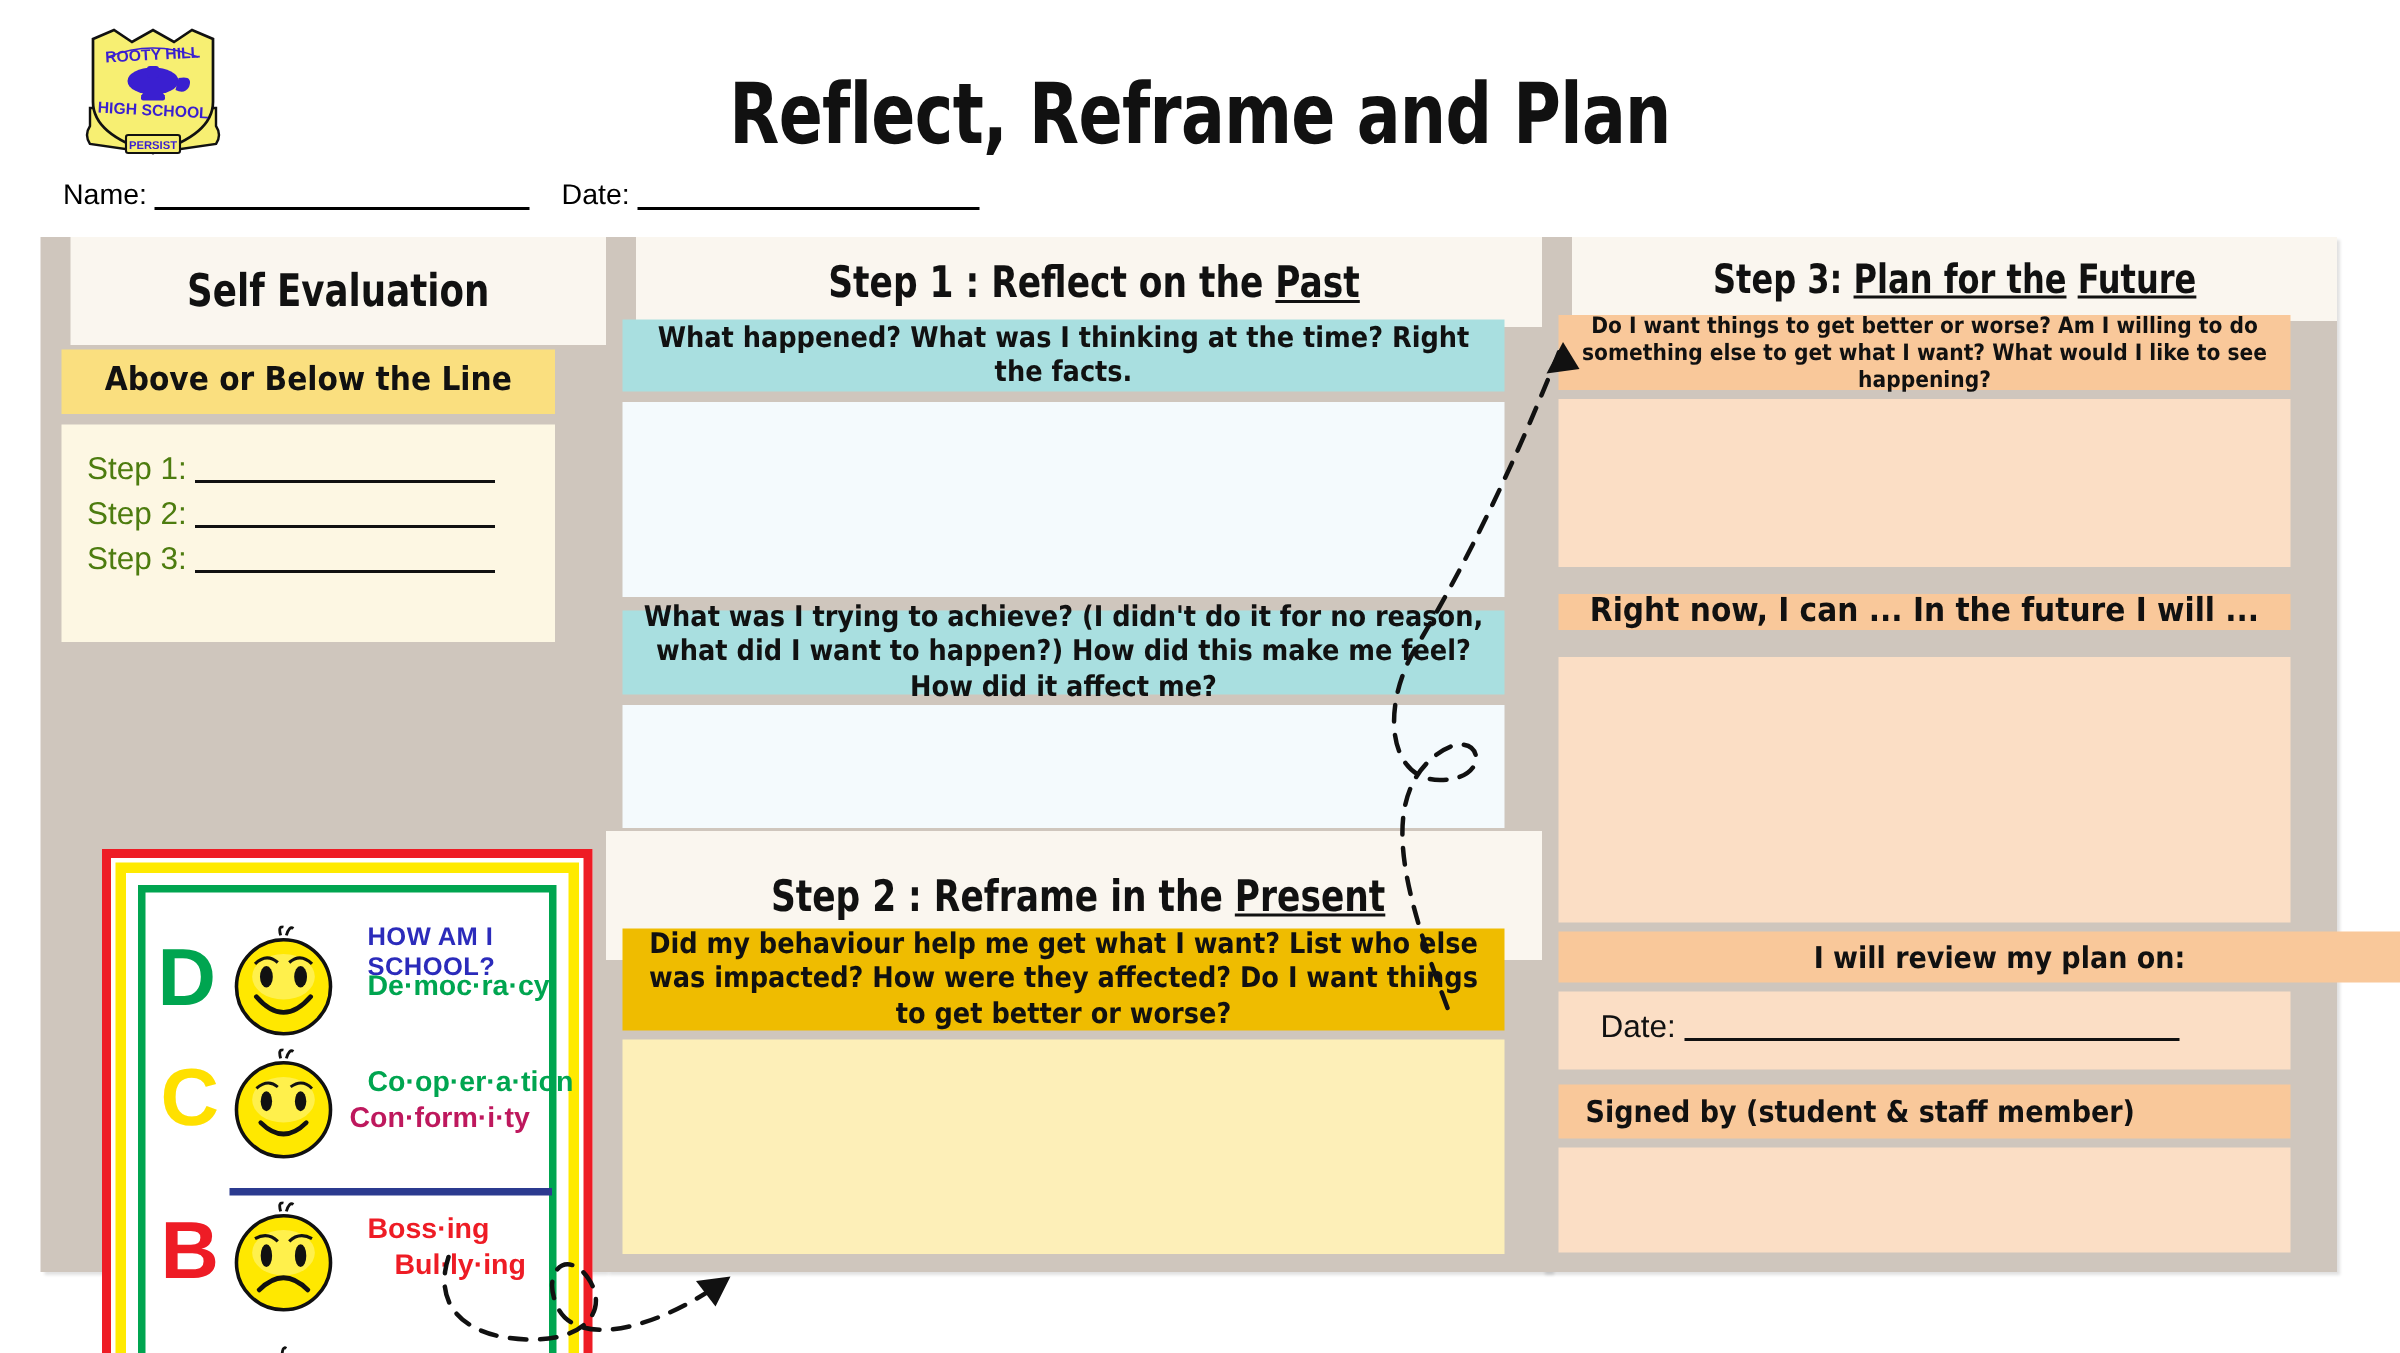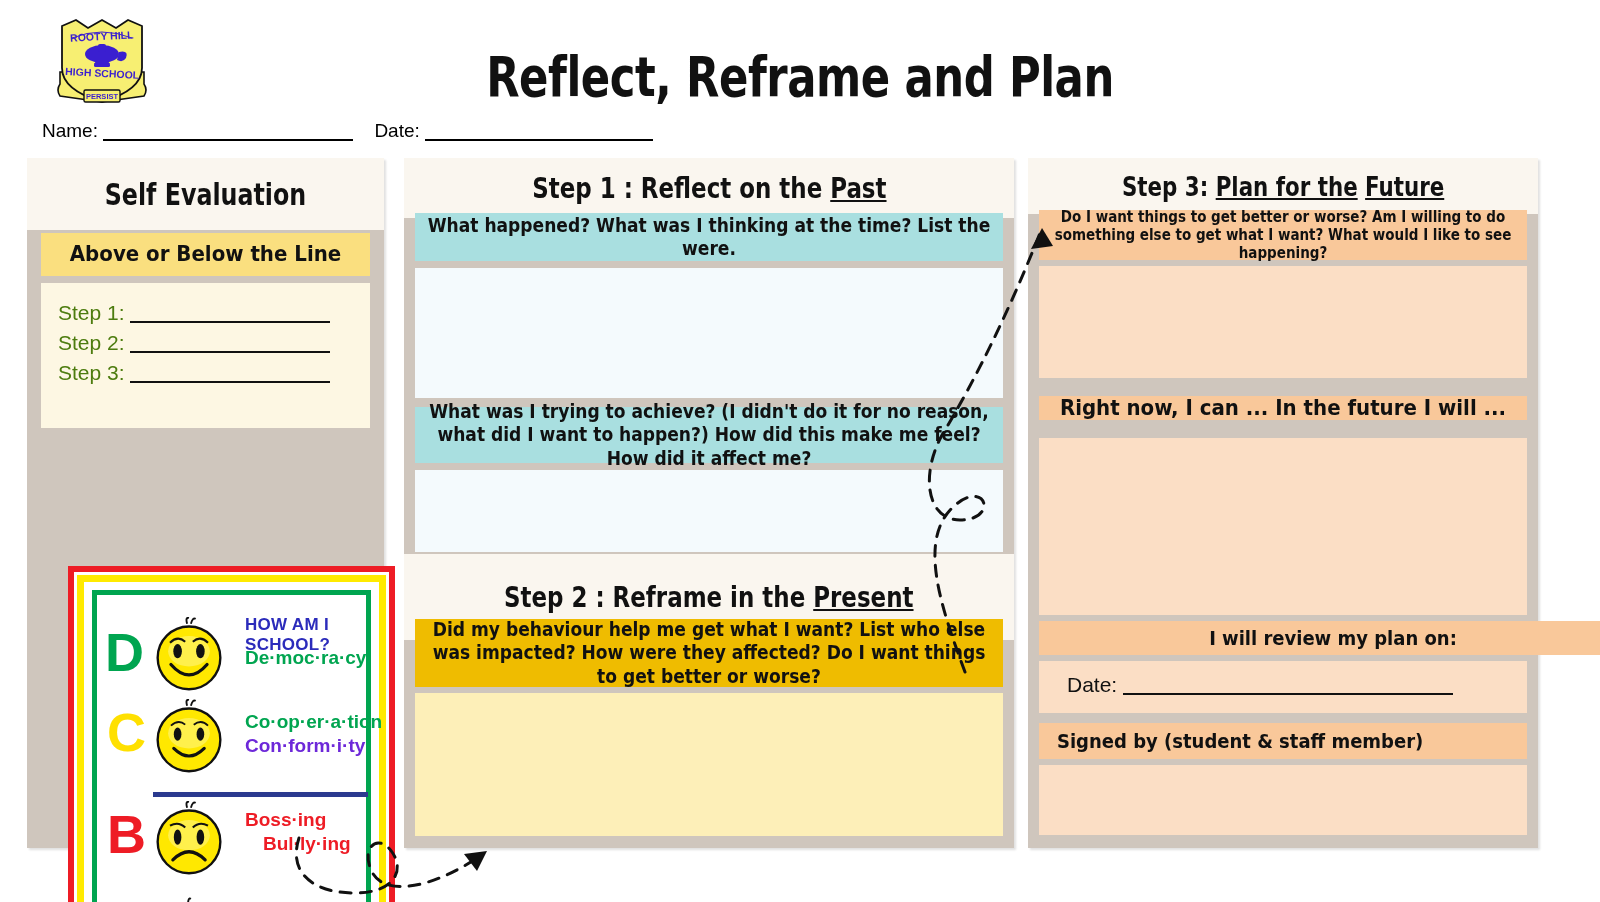--- a/index.html
+++ b/index.html
@@ -17,21 +17,21 @@
     font-family:"DejaVu Sans Condensed","Liberation Sans Narrow","Liberation Sans",sans-serif;
     font-weight:bold;font-size:56px;letter-spacing:-0.5px;color:#111;
     line-height:1.05;transform:scaleX(0.86);transform-origin:center;
   }
   .namerow{position:absolute;left:42px;top:120px;font-size:19px;color:#000;white-space:nowrap;}
   .namerow .ul{display:inline-block;border-bottom:2px solid #000;vertical-align:-4px;}
   .ul-name{width:250px;}
   .ul-date{width:228px;}
 
   
-  .panel{position:absolute;background:#cfc6bd;box-shadow:2px 2px 2px rgba(0,0,0,.12);}
+  .panel{position:absolute;background:#cfc6bd;box-shadow:2px 2px 2px rgba(0,0,0,.12);padding-left:20px;}
   .panel-head{background:#faf6ef;width:100%;box-sizing:border-box;
     display:flex;align-items:center;justify-content:center;}
   .panel-title{
     font-family:"DejaVu Sans Condensed","Liberation Sans Narrow","Liberation Sans",sans-serif;
     font-weight:bold;color:#111;text-align:center;white-space:nowrap;
     transform:scaleX(0.88);transform-origin:center;
   }
   .u{text-decoration:underline;text-underline-offset:2px;}
 
   .band{box-sizing:border-box;display:flex;align-items:center;justify-content:center;
@@ -176,21 +176,21 @@
                 <circle cx="40" cy="43" r="33" fill="#ffe800" stroke="#111" stroke-width="2.5"></circle>
                 <ellipse cx="40" cy="36" rx="22" ry="16" fill="#fff58a" opacity=".55"></ellipse>
                 <path d="M21 28 q8 -7 15 -1" stroke="#111" stroke-width="2" fill="none"></path>
                 <path d="M45 27 q8 -6 15 1" stroke="#111" stroke-width="2" fill="none"></path>
                 <ellipse cx="28" cy="37" rx="4" ry="7" fill="#111"></ellipse>
                 <ellipse cx="52" cy="37" rx="4" ry="7" fill="#111"></ellipse>
                 <path d="M24 52 q16 16 32 0" stroke="#111" stroke-width="3.2" fill="none" stroke-linecap="round"></path>
               </svg>
             </div>
             <div class="lbl" style="left:148px;top:116px;color:#00a550;">Co·op·er·a·tion</div>
-            <div class="lbl" style="left:148px;top:140px;color:#6d28d9;">Con·form·i·ty</div>
+            <div class="lbl" style="left:136px;top:140px;color:#be185d;">Con·form·i·ty</div>
 
             <div class="blueline"></div>
 
             <div class="bigletter" style="left:10px;top:212px;color:#ee1c25;">B</div>
             <div class="face" style="left:54px;top:206px;">
               <svg viewBox="0 0 80 80" width="76" height="76">
                 <path d="M38 7 q-2 -7 2 -6" stroke="#111" stroke-width="2" fill="none"></path>
                 <path d="M42 7 q2 -7 5 -5" stroke="#111" stroke-width="2" fill="none"></path>
                 <circle cx="40" cy="43" r="33" fill="#ffe800" stroke="#111" stroke-width="2.5"></circle>
                 <ellipse cx="40" cy="36" rx="22" ry="16" fill="#fff58a" opacity=".55"></ellipse>
@@ -225,21 +225,21 @@
     </div>
   </div>
 
   <div class="panel" id="p2">
     <div class="panel-head">
       <div class="panel-title">
         <span>Step 1 : Reflect on the </span><span class="u">Past</span>
       </div>
     </div>
 
-    <div class="band teal-band" style="left:11px;top:55px;width:588px;height:48px;font-size:19px;">What happened?  What was I thinking at the time? List the were.</div>
+    <div class="band teal-band" style="left:11px;top:55px;width:588px;height:48px;font-size:19px;">What happened?  What was I thinking at the time? Right the facts.</div>
 
     <div class="ansbox teal-box" style="left:11px;top:110px;width:588px;height:130px;"></div>
 
     <div class="band teal-band" style="left:11px;top:249px;width:588px;height:56px;font-size:19px;">What was I trying to achieve? (I didn't do it for no reason, what did I want to happen?)  How did this make me feel?  How did it affect me?</div>
 
     <div class="ansbox teal-box" style="left:11px;top:312px;width:588px;height:82px;"></div>
 
     <div class="head2" style="top:396px;">
       <div class="panel-title" style="font-size:29px;">
         <span>Step 2 : Reframe in the </span><span class="u">Present</span>

